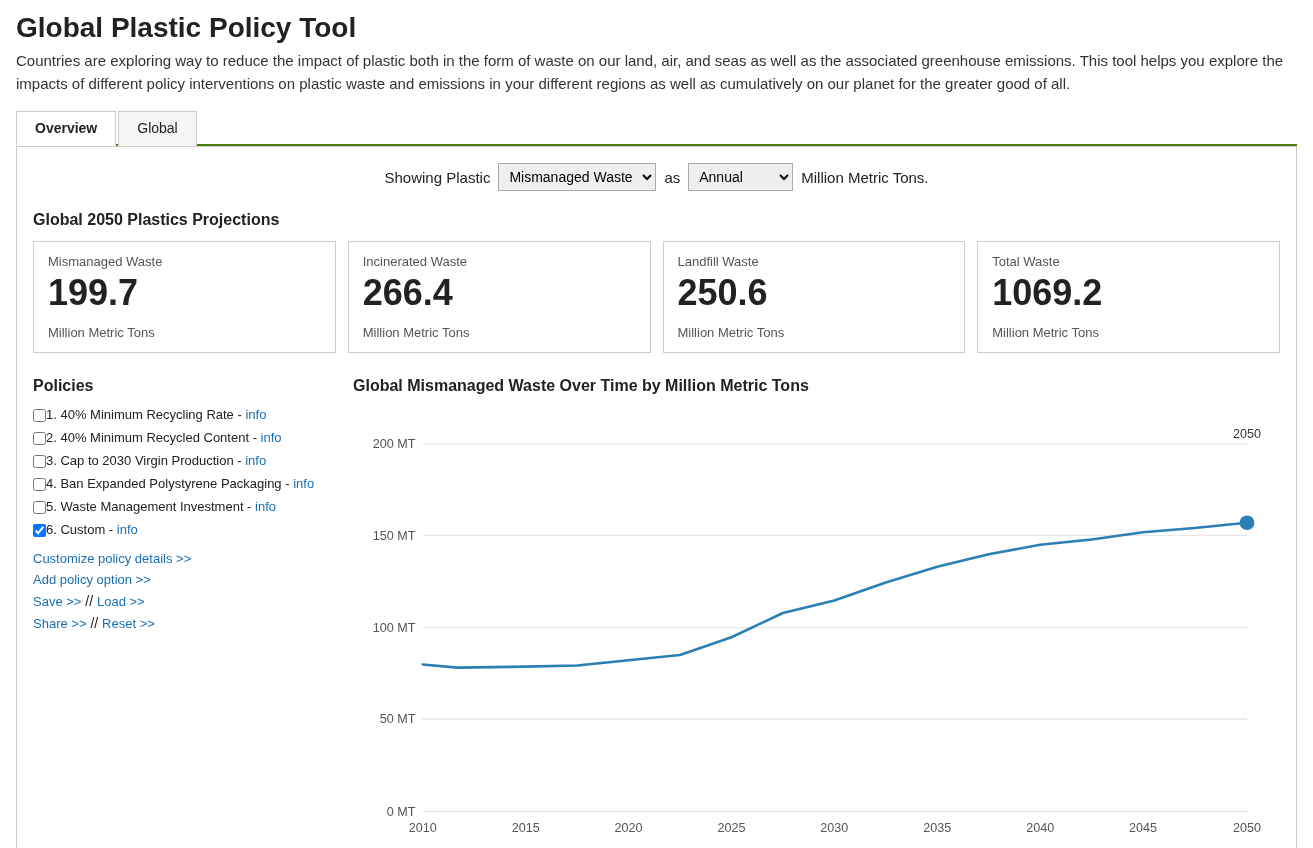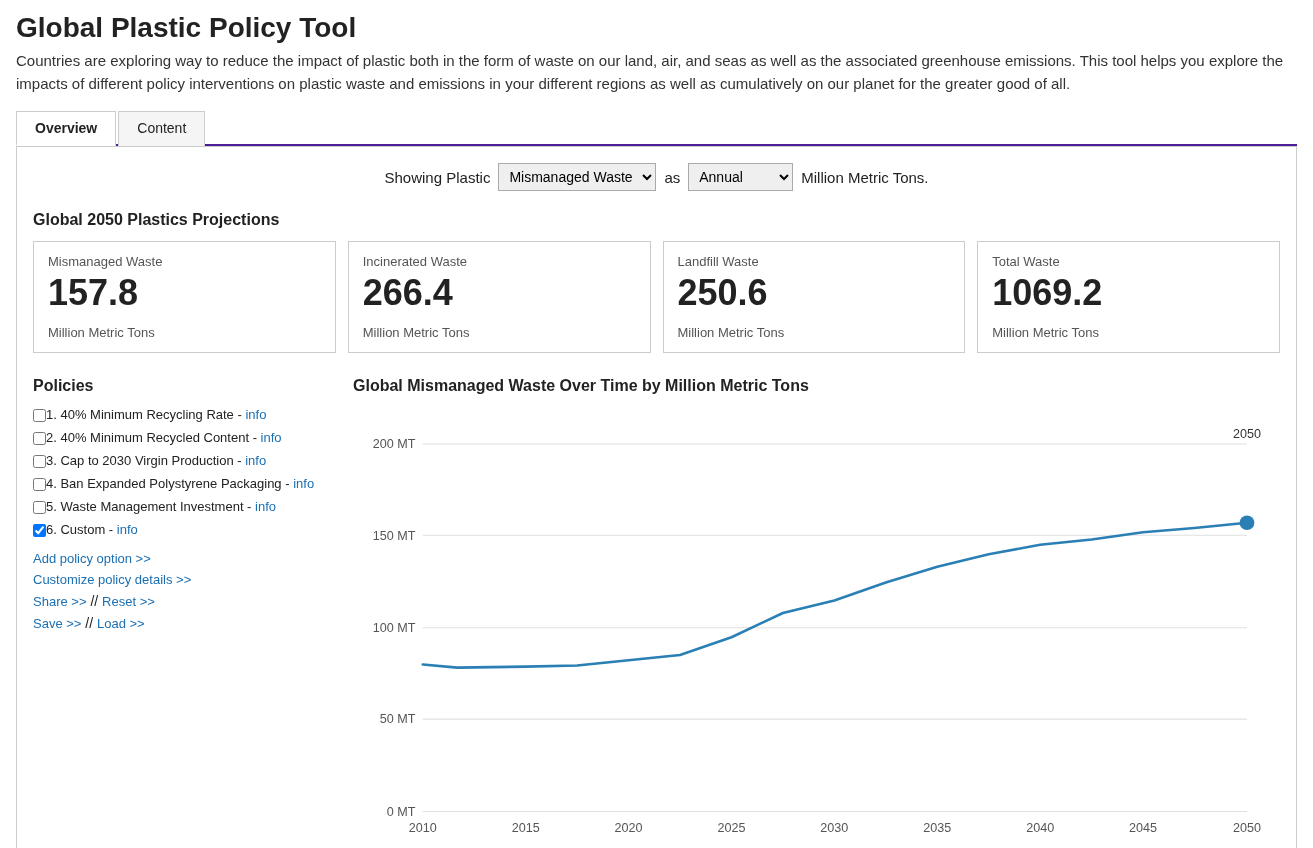--- a/index.html
+++ b/index.html
@@ -1,21 +1,21 @@
 <!DOCTYPE html>
 <html><head>
   <meta charset="utf-8">
   <style>
     * { box-sizing: border-box; margin: 0; padding: 0; }
     body { font-family: Arial, sans-serif; font-size: 14px; color: #222; background: #fff; padding: 12px 16px; }
 
     h1 { font-size: 28px; font-weight: bold; margin-bottom: 6px; }
     .subtitle { font-size: 15px; color: #333; line-height: 1.5; margin-bottom: 14px; }
 
-    .tabs { display: flex; border-bottom: 2px solid #4c1d95; margin-bottom: 0; }
+    .tabs { display: flex; border-bottom: 2px solid #4d7c0f; margin-bottom: 0; }
     .tab {
       padding: 8px 18px;
       cursor: pointer;
       font-size: 14px;
       border: 1px solid #ccc;
       border-bottom: none;
       background: #f5f5f5;
       margin-right: 2px;
       position: relative;
       top: 2px;
@@ -123,21 +123,21 @@
     }
   </style>
 </head>
 <body>
 
 <h1>Global Plastic Policy Tool</h1>
 <p class="subtitle">Countries are exploring way to reduce the impact of plastic both in the form of waste on our land, air, and seas as well as the associated greenhouse emissions. This tool helps you explore the impacts of different policy interventions on plastic waste and emissions in your different regions as well as cumulatively on our planet for the greater good of all.</p>
 
 <div class="tabs">
   <div class="tab active">Overview</div>
-  <div class="tab">Content</div>
+  <div class="tab">Global</div>
 </div>
 
 <div class="main-panel">
 
   <div class="showing-row">
     <span>Showing Plastic</span>
     <select>
       <option>Mismanaged Waste</option>
       <option>Landfill Waste</option>
       <option>Incinerated Waste</option>
@@ -149,21 +149,21 @@
       <option>Cumulative</option>
     </select>
     <span>Million Metric Tons.</span>
   </div>
 
   <div class="projections-title">Global 2050 Plastics Projections</div>
 
   <div class="kpi-row">
     <div class="kpi-card">
       <div class="kpi-label">Mismanaged Waste</div>
-      <div class="kpi-value">157.8</div>
+      <div class="kpi-value">199.7</div>
       <div class="kpi-unit">Million Metric Tons</div>
     </div>
     <div class="kpi-card">
       <div class="kpi-label">Incinerated Waste</div>
       <div class="kpi-value">266.4</div>
       <div class="kpi-unit">Million Metric Tons</div>
     </div>
     <div class="kpi-card">
       <div class="kpi-label">Landfill Waste</div>
       <div class="kpi-value">250.6</div>
@@ -200,31 +200,31 @@
       <div class="policy-item">
         <input type="checkbox" style="">
         <span>5. Waste Management Investment - <a href="#">info</a></span>
       </div>
       <div class="policy-item">
         <input type="checkbox" checked="" style="">
         <span>6. Custom - <a href="#">info</a></span>
       </div>
 
       <div class="policy-links">
+        <a href="#">Customize policy details &gt;&gt;</a>
         <a href="#">Add policy option &gt;&gt;</a>
-        <a href="#">Customize policy details &gt;&gt;</a>
+        <span>
+          <a href="#">Save &gt;&gt;</a>
+          <span> // </span>
+          <a href="#">Load &gt;&gt;</a>
+        </span>
         <span>
           <a href="#">Share &gt;&gt;</a>
           <span> // </span>
           <a href="#">Reset &gt;&gt;</a>
-        </span>
-        <span>
-          <a href="#">Save &gt;&gt;</a>
-          <span> // </span>
-          <a href="#">Load &gt;&gt;</a>
         </span>
       </div>
     </div>
 
     <div class="chart-panel">
       <div class="chart-title">Global Mismanaged Waste Over Time by Million Metric Tons</div>
       <div class="chart-container">
         <svg class="line-chart" viewBox="0 0 860 400">
 
           <line x1="55" y1="20" x2="840" y2="20" stroke="#e0e0e0" stroke-width="1"></line>

